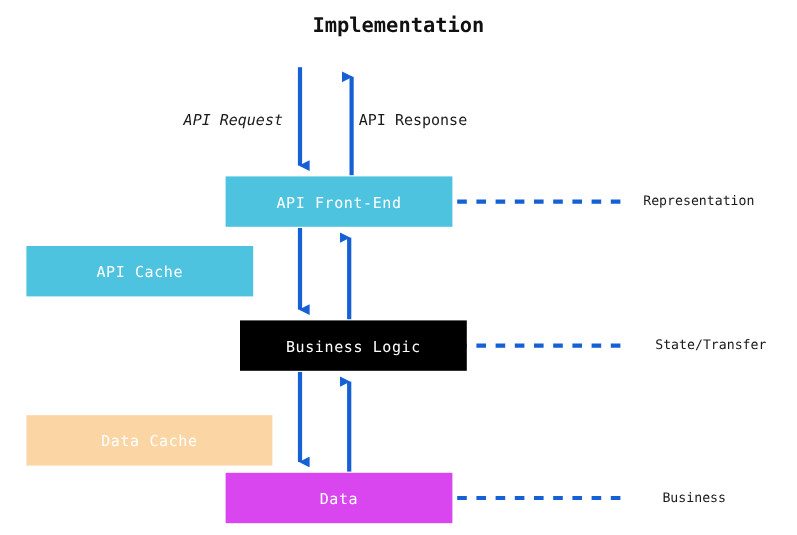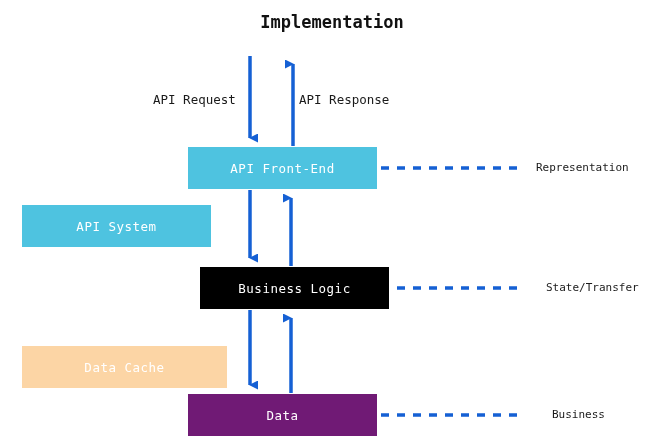--- a/index.html
+++ b/index.html
@@ -111,37 +111,37 @@
     <g>
       <line x1="381" y1="415" x2="524" y2="415" stroke="#1560d4" stroke-width="3.5" stroke-dasharray="8 8"></line>
     </g>
   </svg>
 
   <div class="node" style="left:176px; top:147px; width:189px; height:42px; background:#4ec3e0;">
     <span>API Front-End</span>
   </div>
 
   <div class="node" style="left:10px; top:205px; width:189px; height:42px; background:#4ec3e0;">
-    <span>API System</span>
+    <span>API Cache</span>
   </div>
 
   <div class="node" style="left:188px; top:267px; width:189px; height:42px; background:#000000;">
     <span>Business Logic</span>
   </div>
 
   <div class="node" style="left:10px; top:346px; width:205px; height:42px; background:#fcd5a5;">
     <span>Data Cache</span>
   </div>
 
 
-  <div class="node" style="left:176px; top:394px; width:189px; height:42px; background:#701a75;">
+  <div class="node" style="left:176px; top:394px; width:189px; height:42px; background:#d946ef;">
     <span>Data</span>
   </div>
 
-  <div class="edge-label" style="left:153px; top:92px;">API Request</div>
+  <div class="edge-label" style="left:153px; top:92px;font-style:italic;">API Request</div>
 
   <div class="edge-label" style="left:299px; top:92px;">API Response</div>
 
   <div class="layer-label" style="left:536px; top:161px;">Representation</div>
 
   <div class="layer-label" style="left:546px; top:281px;">State/Transfer</div>
 
   <div class="layer-label" style="left:552px; top:408px;">Business</div>
 
 </div>

